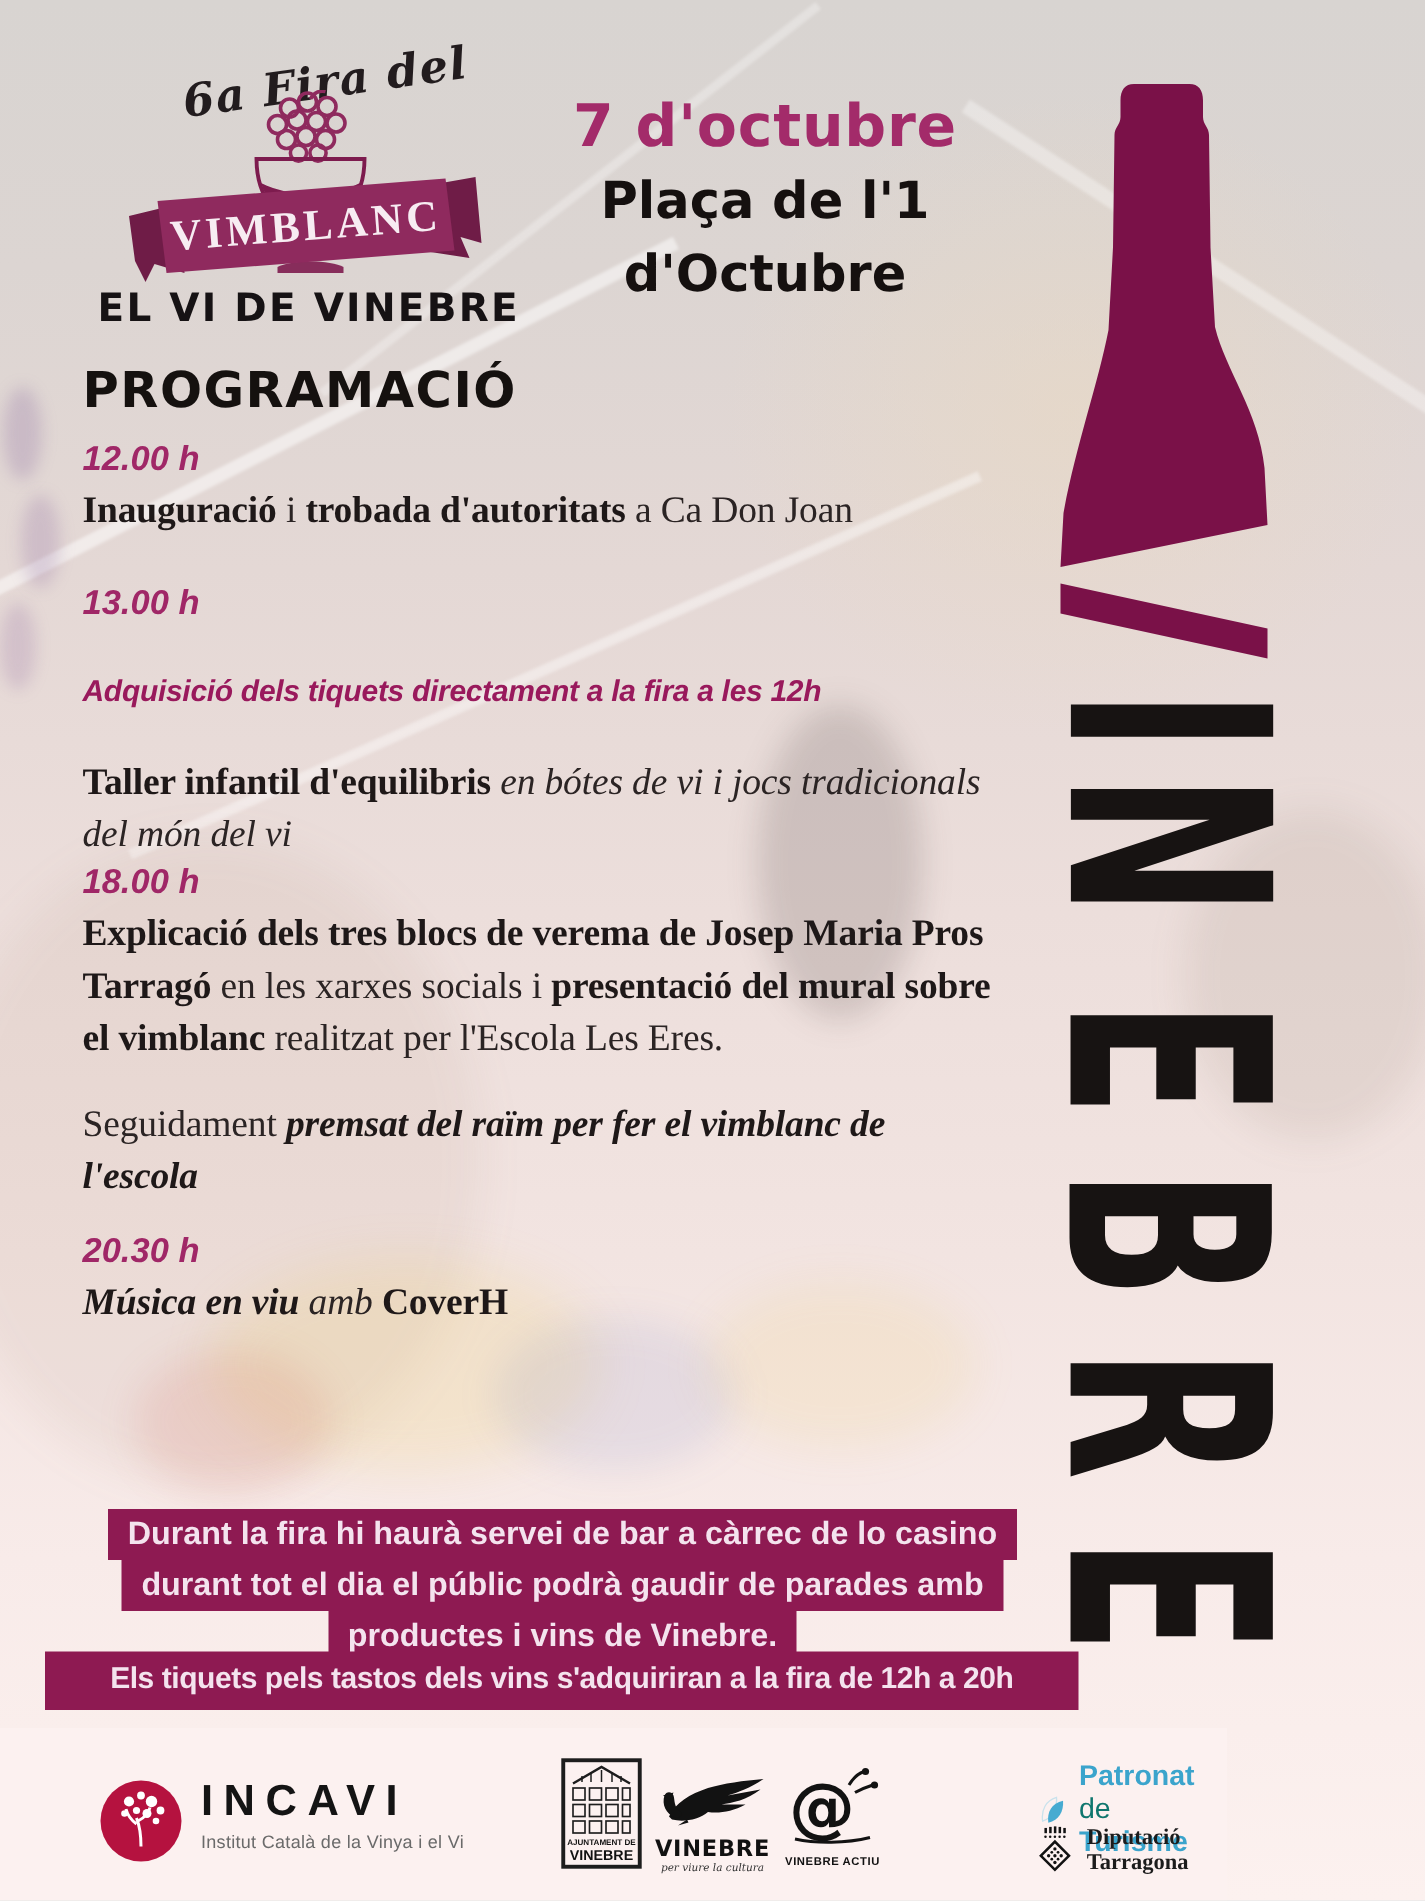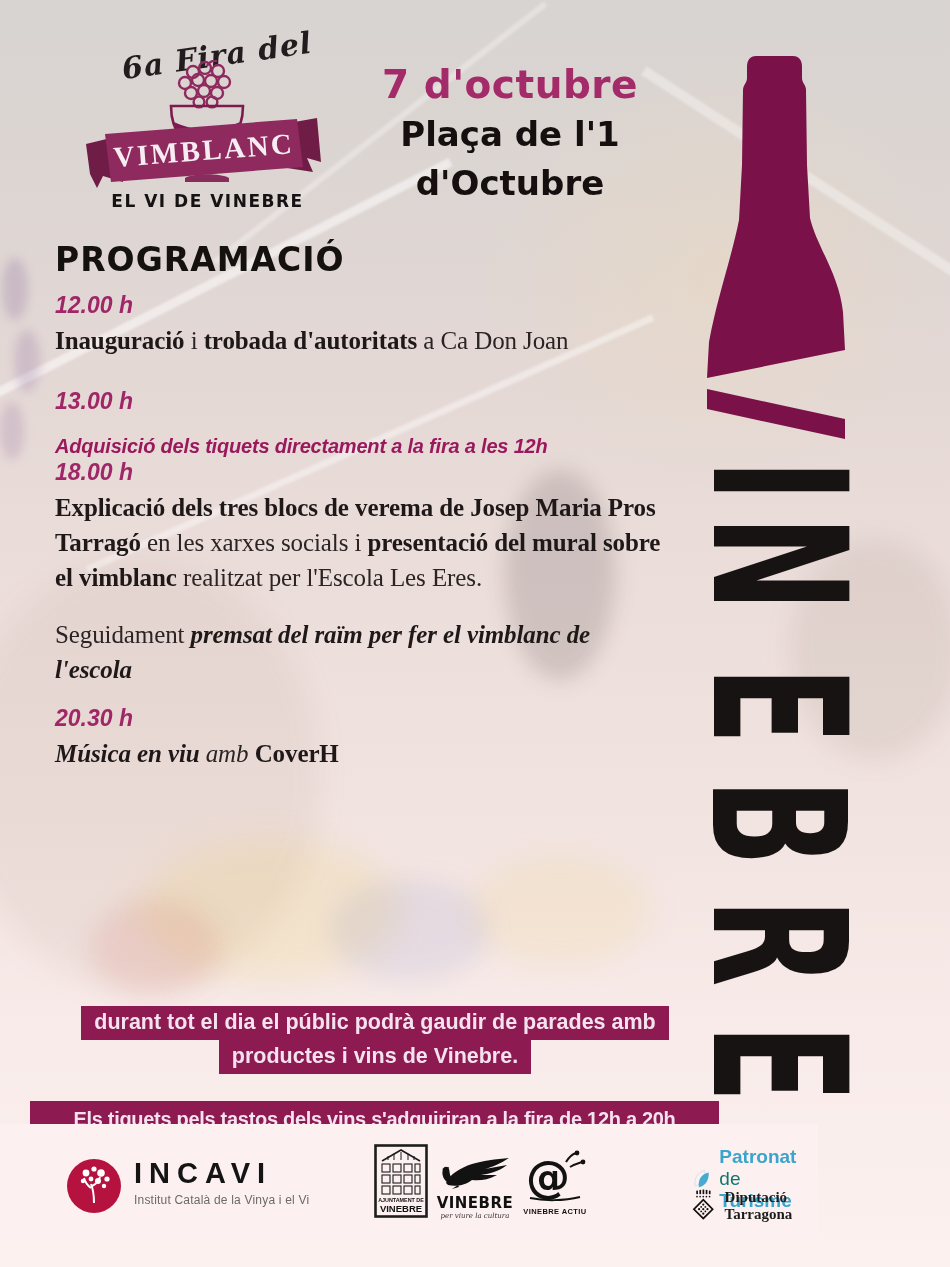--- a/index.html
+++ b/index.html
@@ -14,22 +14,22 @@
   .bg-line{position:absolute;background:rgba(255,255,255,.5);filter:blur(1px);}
   .canopy{position:absolute;left:480px;top:60px;width:470px;height:430px;border-radius:40%;
           background:radial-gradient(ellipse at center,rgba(233,217,194,.55),rgba(233,217,194,0) 70%);}
   
   .logo-block{position:absolute;left:55px;top:28px;width:300px;height:205px;}
   .logo-tagline{position:absolute;left:62px;top:10px;width:200px;text-align:center;
     font-family:"DejaVu Serif",serif;font-style:italic;font-weight:bold;font-size:30px;color:#221c1e;
     transform:rotate(-8deg);letter-spacing:1px;}
   .logo-glass{position:absolute;left:100px;top:32px;}
   .logo-ribbon{position:absolute;left:28px;top:84px;}
-  .logo-subtitle{position:absolute;left:10px;top:163px;width:285px;text-align:center;
-    font-size:17px;font-weight:bold;letter-spacing:1.5px;color:#161214;font-family:"DejaVu Sans",sans-serif;}
+  .logo-subtitle{position:absolute;left:10px;top:163px;width:285px;
+    font-size:26px;font-weight:bold;letter-spacing:1.5px;color:#161214;font-family:"DejaVu Sans",sans-serif;}
   
   .date-block{position:absolute;left:355px;top:62px;width:310px;text-align:center;}
   .date-line{font-family:"DejaVu Sans",sans-serif;font-weight:bold;font-size:39px;color:#a32b6a;letter-spacing:.5px;}
   .loc-line{font-family:"DejaVu Sans",sans-serif;font-weight:bold;font-size:34px;color:#15100f;line-height:49px;}
   .loc-wrap{margin-top:3px;}
   
   .prog-title{position:absolute;left:55px;top:240px;font-family:"DejaVu Sans",sans-serif;
     font-weight:bold;font-size:33px;letter-spacing:1px;color:#15110f;}
   .program-list{position:absolute;left:55px;top:292px;width:660px;}
   .prog-time{font-family:"Liberation Sans",sans-serif;font-weight:bold;font-style:italic;
@@ -50,21 +50,21 @@
   .banner1{position:absolute;left:18px;top:1006px;width:714px;text-align:center;}
   .banner1-line{font-size:0;margin:0;}
   .banner1-line span{display:inline-block;background:#8e1a52;color:#f4e3ee;
     font-family:"Liberation Sans",sans-serif;font-weight:bold;font-size:21.5px;line-height:22px;
     padding:5px 13px 7px;}
   .banner2{position:absolute;left:30px;top:1101px;width:689px;}
   .banner2 span{display:block;background:#8e1a52;color:#f4e3ee;text-align:center;
     font-family:"Liberation Sans",sans-serif;font-weight:bold;font-size:20px;letter-spacing:-.3px;
     padding:7px 3px 9px;}
   
-  .footer{position:absolute;left:0;top:1124px;width:818px;height:115px;background:#fcf1f0;}
+  .footer{position:absolute;left:0;top:1152px;width:818px;height:115px;background:#fcf1f0;}
   .incavi{position:absolute;left:66px;top:34px;display:flex;}
   .incavi-text{margin-left:12px;}
   .incavi-name{font-family:"Liberation Sans",sans-serif;font-weight:bold;font-size:29px;
     letter-spacing:7px;color:#141414;line-height:30px;}
   .incavi-sub{font-size:12px;color:#6a6a6a;margin-top:5px;letter-spacing:.2px;}
   .aj-logo{position:absolute;left:374px;top:20px;}
   .bird-group{position:absolute;left:436px;top:32px;width:78px;text-align:center;}
   .bird-name{font-family:"DejaVu Sans",sans-serif;font-weight:bold;font-size:15px;letter-spacing:.5px;color:#111;}
   .bird-tag{font-family:"DejaVu Serif",serif;font-style:italic;font-size:7px;color:#333;}
   .snail-group{position:absolute;left:522px;top:26px;width:66px;text-align:center;}
@@ -164,29 +164,31 @@
       <div class="vletter" style="top: 1003px;">
         <span>E</span>
       </div>
     </div>
 
   <div class="prog-title">PROGRAMACIÓ</div>
   <div class="program-list" id="program-list">
       <div class="prog-time" style="margin-top: 0px;">12.00 h</div>
       <div class="prog-text" style="margin-top: 4px;"><span class="b">Inauguració</span><span> i </span><span class="b">trobada d'autoritats</span><span> a Ca Don Joan</span></div>
       <div class="prog-time" style="margin-top: 30px;">13.00 h</div>
-      <div class="prog-note" style="margin-top: 18px;">Adquisició dels tiquets directament a la fira a les 12h</div>
+      <div class="prog-note" style="margin-top: 33px;">Adquisició dels tiquets directament a la fira a les 12h</div>
+      <div class="prog-text" style="margin-top: 30px;"><span class="b">Taller infantil d'equilibris</span><span class="i"> en bótes de vi i jocs tradicionals</span><br><span class="i">del món del vi</span></div>
       <div class="prog-time" style="">18.00 h</div>
       <div class="prog-text" style="margin-top: 4px;"><span class="b">Explicació dels tres blocs de verema de Josep Maria Pros</span><br><span class="b">Tarragó</span><span> en les xarxes socials i </span><span class="b">presentació del mural sobre</span><br><span class="b">el vimblanc</span><span> realitzat per l'Escola Les Eres.</span></div>
       <div class="prog-text" style="margin-top: 22px;"><span>Seguidament </span><span class="b i">premsat del raïm per fer el vimblanc de</span><br><span class="b i">l'escola</span></div>
       <div class="prog-time" style="margin-top: 18px;">20.30 h</div>
       <div class="prog-text" style="margin-top: 4px;"><span class="b i">Música en viu</span><span class="i"> amb </span><span class="b">CoverH</span></div>
     </div>
 
   <div class="banner1" id="banner1">
+      <div class="banner1-line"><span>Durant la fira hi haurà servei de bar a càrrec de lo casino</span></div>
       <div class="banner1-line"><span>durant tot el dia el públic podrà gaudir de parades amb</span></div>
       <div class="banner1-line"><span>productes i vins de Vinebre.</span></div>
     </div>
   <div class="banner2">
     <span>Els tiquets pels tastos dels vins s'adquiriran a la fira de 12h a 20h</span>
   </div>
 
   <div class="footer">
 
     <div class="incavi">

